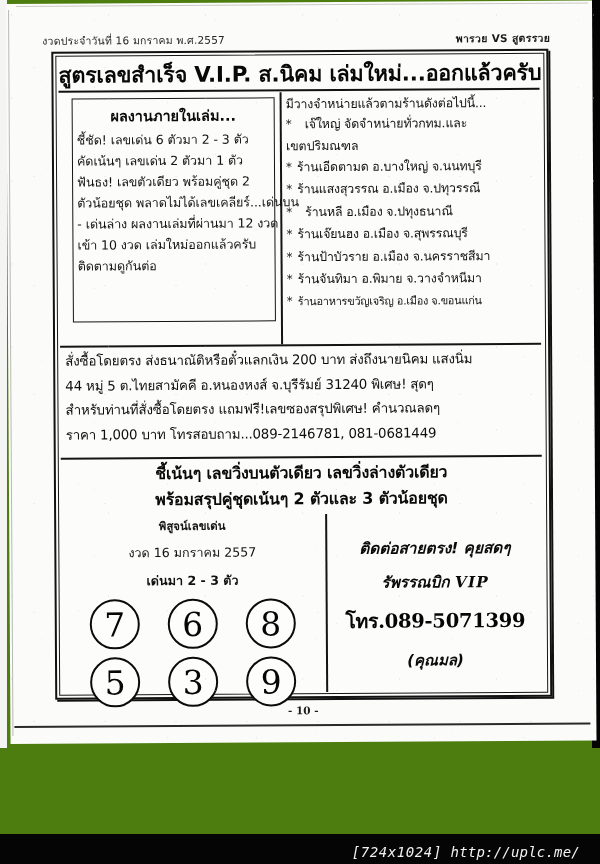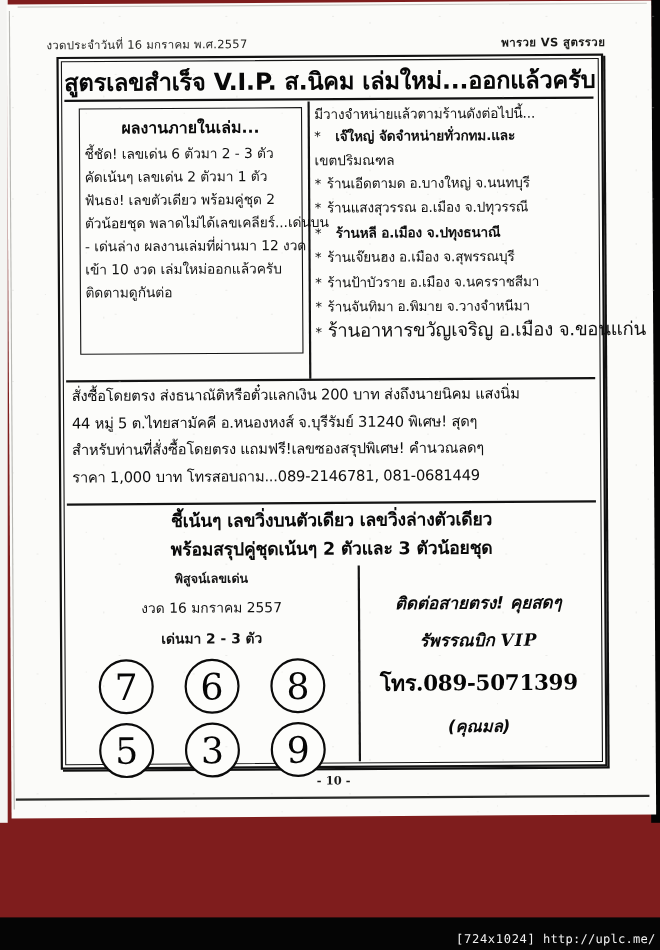--- a/index.html
+++ b/index.html
@@ -17,21 +17,21 @@
     color: #0a0a0a;
   }
 
   
   #scan-sheet {
     position: absolute;
     left: 0;
     top: 0;
     width: 600px;
     height: 864px;
-    background: #7f1d1d;
+    background: #4d7c0f;
   }
 
   
   #plate-right-edge {
     position: absolute;
     right: 0;
     top: 0;
     width: 8px;
     height: 748px;
     background: #040404;
@@ -234,24 +234,23 @@
   .distributor-star {
     width: 11px;
     flex: 0 0 11px;
     font-size: 12px;
   }
   .distributor-text {
     flex: 1 1 auto;
   }
   .distributor-text.indent {
     padding-left: 8px;
-    font-weight: bold;
   }
   .distributor-text.tight {
-    font-size: 17px;
+    font-size: 11px;
     letter-spacing: -.3px;
   }
   .distributor-cont {
     font-size: 12.4px;
     line-height: 20px;
     color: #111;
     white-space: nowrap;
   }
 
   
@@ -428,27 +427,28 @@
     text-align: center;
     font-family: "DejaVu Serif", "Liberation Serif", serif;
     font-size: 10.5px;
     font-weight: bold;
     color: #1b1b1b;
   }
 
   
   #watermark {
     position: absolute;
-    right: 4px;
+    right: 20px;
     bottom: 4px;
     font-family: "DejaVu Sans Mono", "Liberation Mono", monospace;
-    font-size: 11px;
+    font-size: 14px;
     color: #f2f2f2;
     letter-spacing: .2px;
     white-space: nowrap;
+    font-style: italic;
   }
   #watermark .wm-dim { letter-spacing: .6px; }
 
   
   #scan-noise {
     position: absolute;
     left: 0; top: 0;
     width: 600px; height: 748px;
     pointer-events: none;
     opacity: .33;

